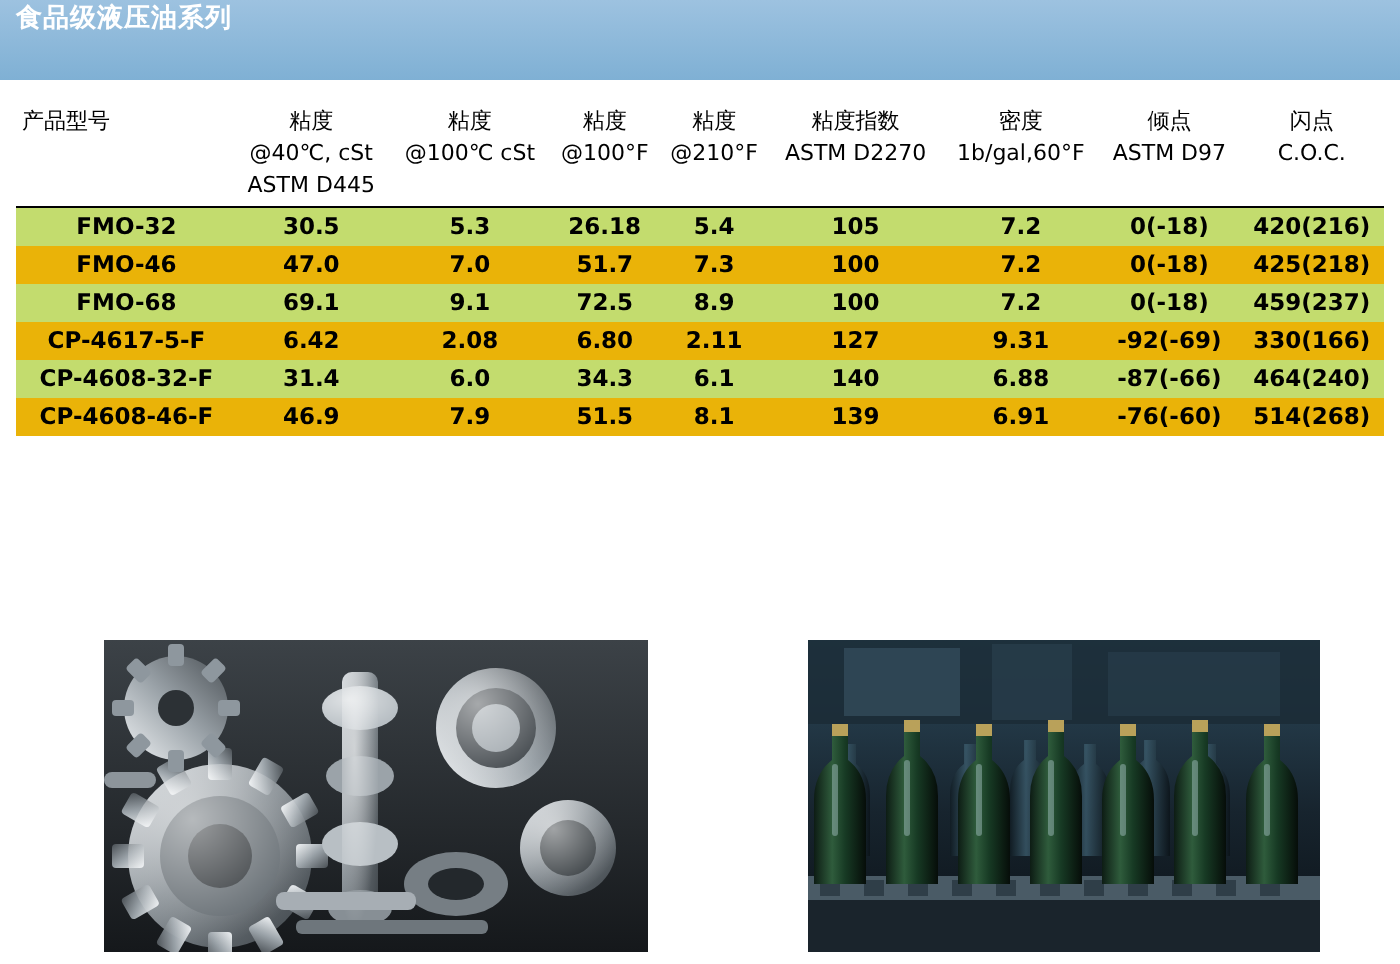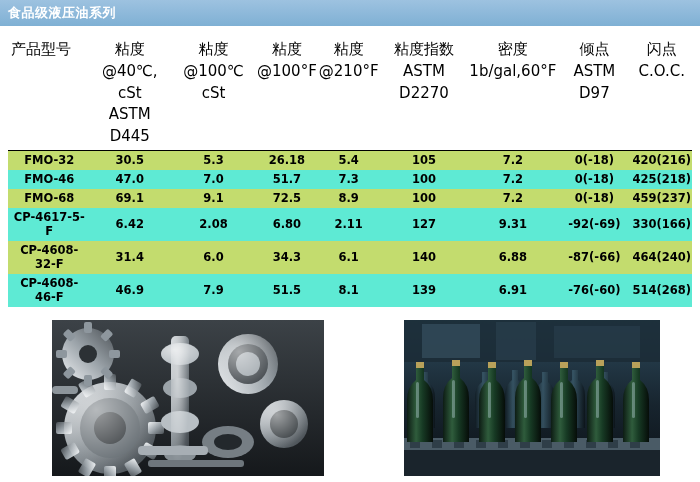--- a/index.html
+++ b/index.html
@@ -14,25 +14,25 @@
     color: #000000;
     overflow: hidden;
   }
   .page {
     position: relative;
     width: 700px;
     height: 482px;
   }
   
   .banner {
-    height: 26px;
+    height: 40px;
     background: #8fb9d8;
     background: linear-gradient(to bottom, #9dc2e0 0%, #7fb0d4 100%);
     display: flex;
-    align-items: center;
+    align-items: flex-start;
     padding-left: 8px;
     box-sizing: border-box;
   }
   .banner-title {
     font-family: "DejaVu Sans", sans-serif;
     font-size: 13px;
     font-weight: bold;
     color: #ffffff;
     letter-spacing: 0.5px;
   }
@@ -46,21 +46,21 @@
     font-family: "DejaVu Sans", sans-serif;
   }
   
   table.spec {
     margin: 10px 8px 0 8px;
     border-collapse: collapse;
     width: 684px;
     font-family: "DejaVu Sans", sans-serif;
   }
   table.spec th {
-    font-size: 15px;
+    font-size: 11px;
     font-weight: normal;
     text-align: center;
     vertical-align: top;
     padding: 3px 1px 2px 1px;
     line-height: 1.45;
   }
   table.spec thead tr.head-row th {
     border-bottom: 1px solid #000000;
   }
   table.spec th.first-col {
@@ -74,21 +74,21 @@
     font-weight: bold;
   }
   table.spec td.first-col {
     text-align: center;
     padding-left: 3px;
   }
   tr.green td {
     background: #c3dc6e;
   }
   tr.white td {
-    background: #5eead4;
+    background: #eab308;
   }
   
   .photos {
     position: absolute;
     left: 0;
     top: 318px;
     width: 700px;
     height: 164px;
   }
   .photo {

